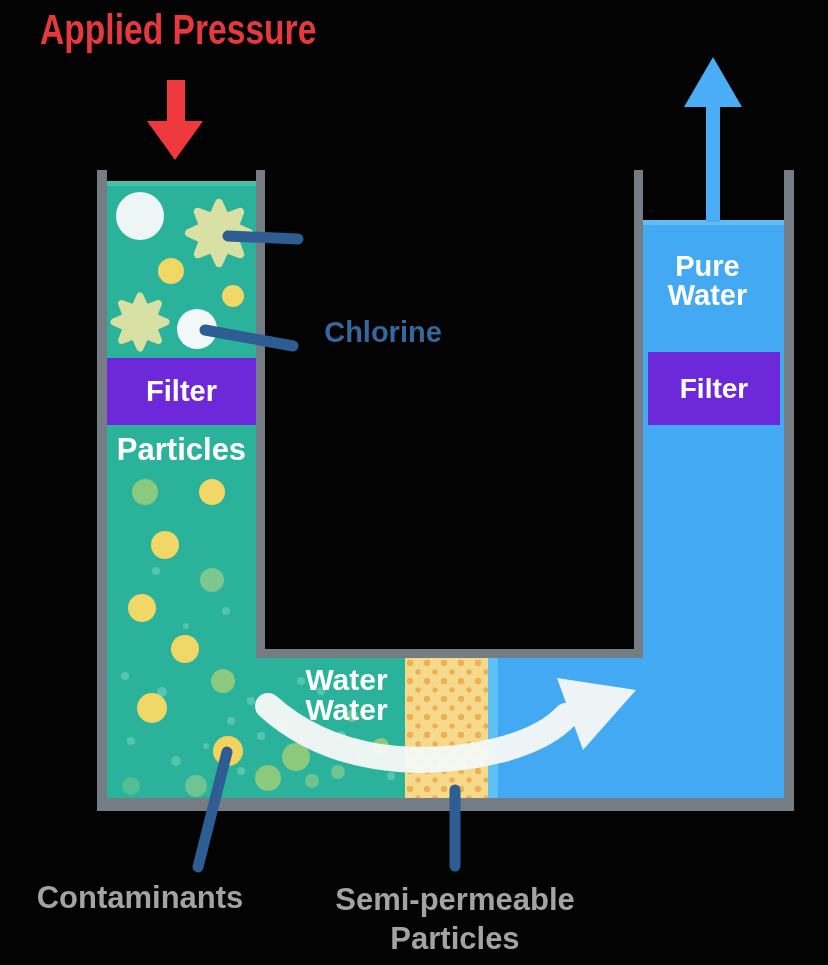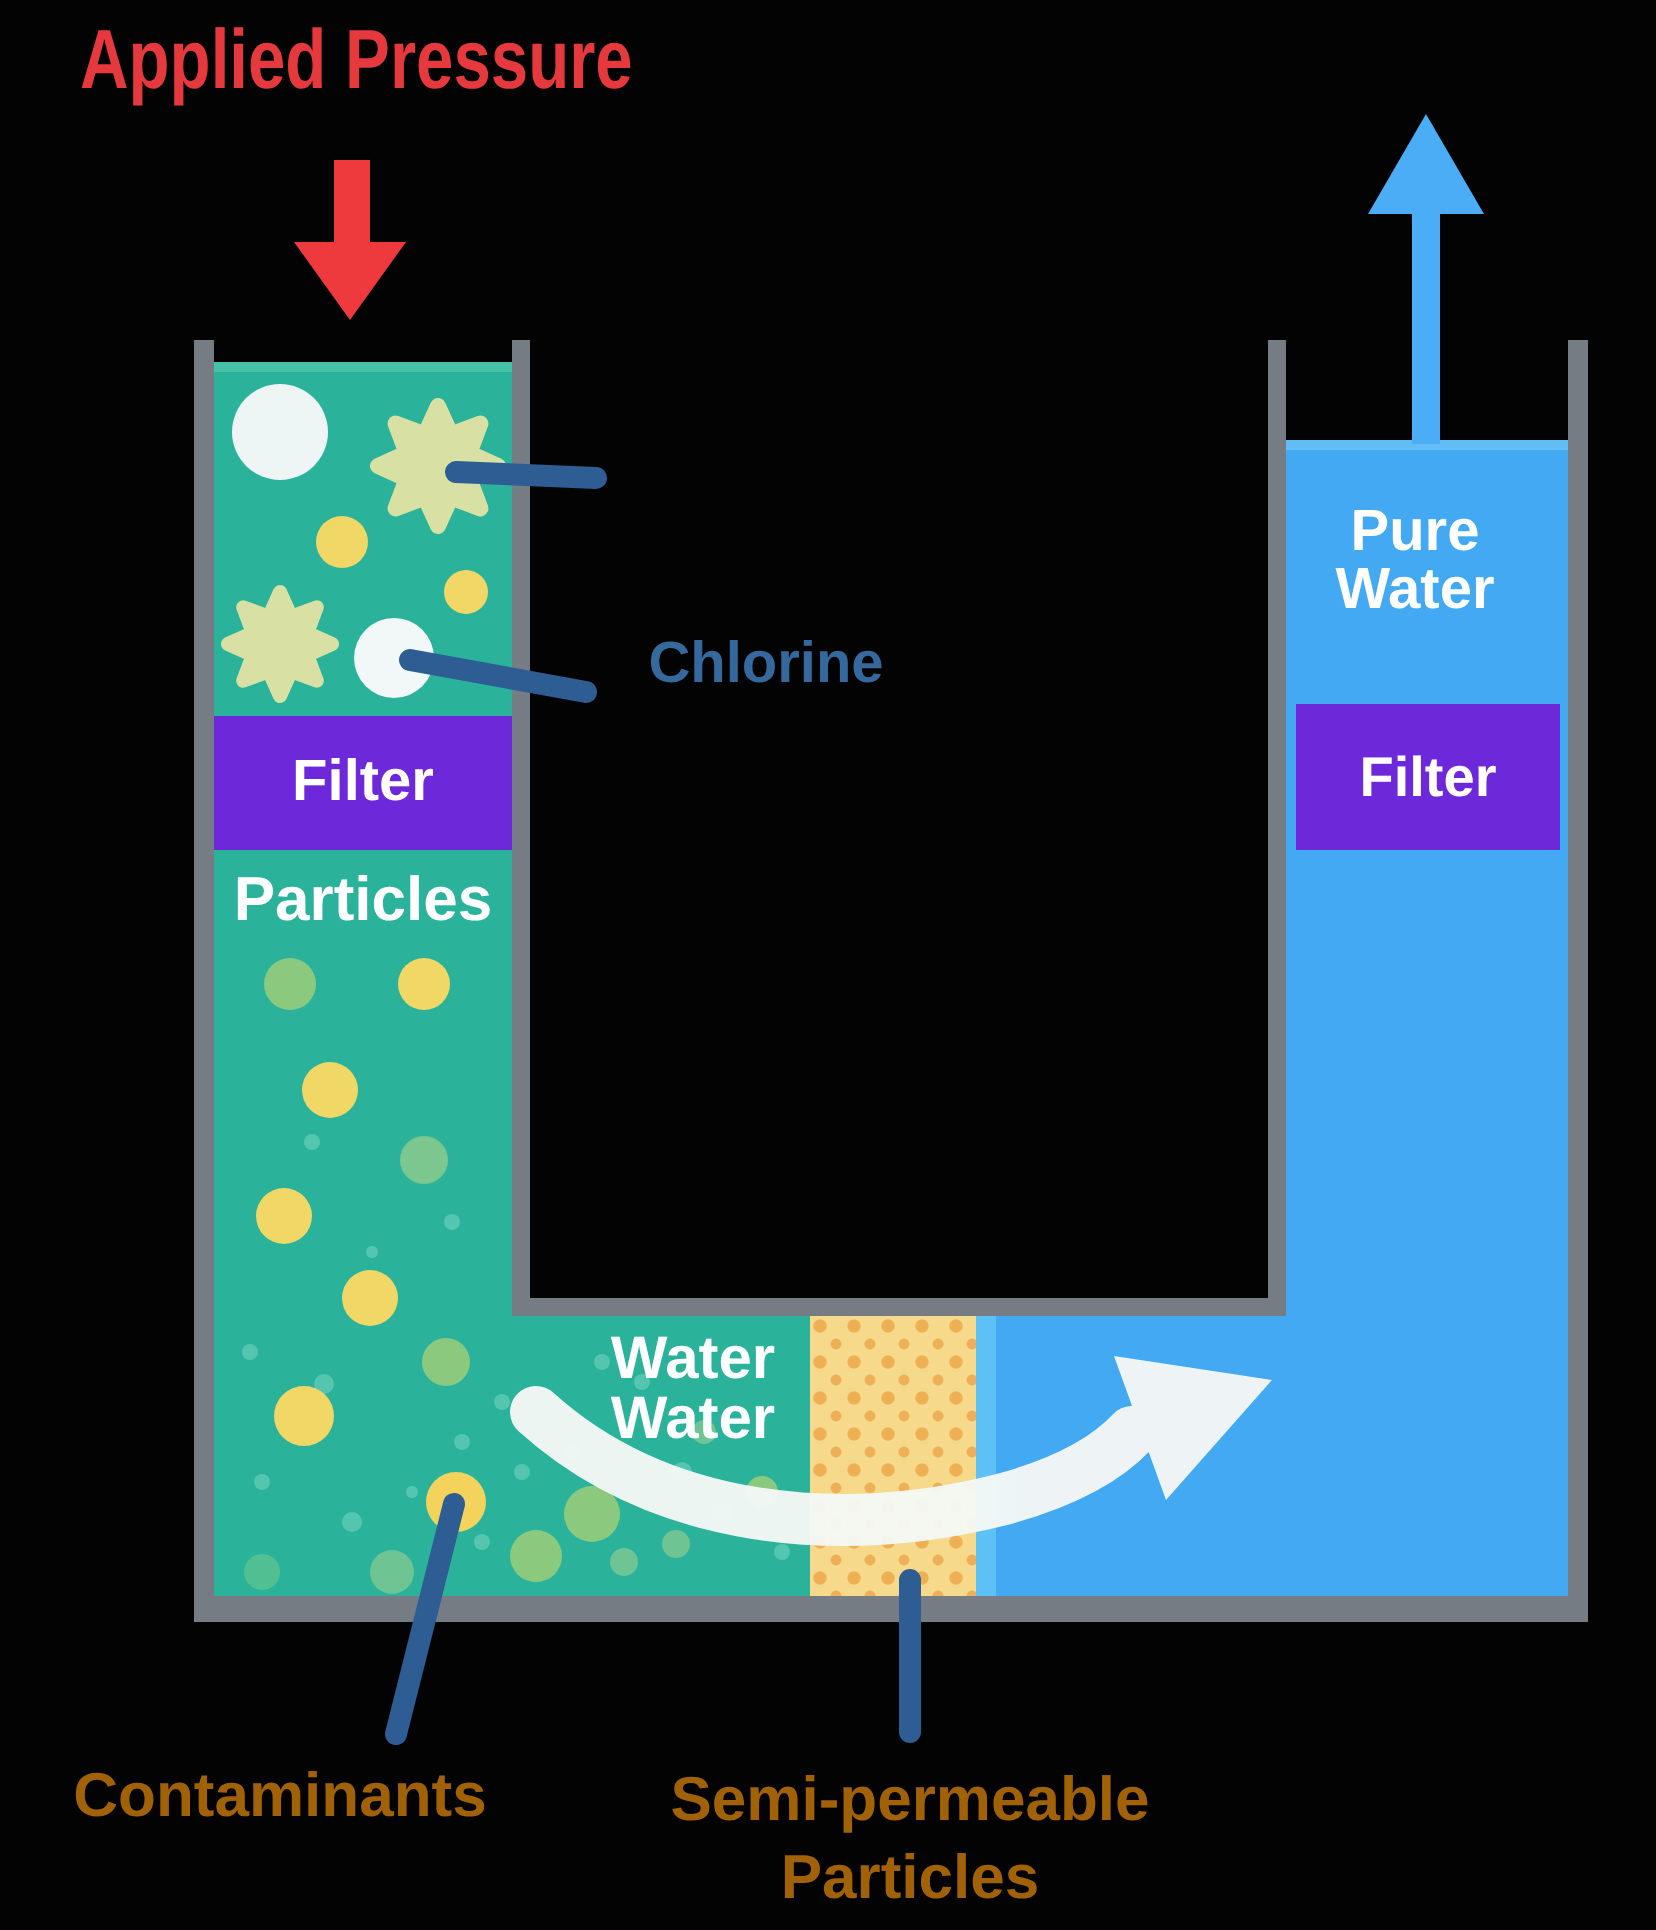--- a/index.html
+++ b/index.html
@@ -27,21 +27,21 @@
   
   svg.overlay{position:absolute;left:0;top:0;width:828px;height:965px;pointer-events:none;}
   
   .t{position:absolute;font-weight:700;text-align:center;}
   .title-red{
     position:absolute;left:40px;top:6px;color:#e5393d;font-size:42px;font-weight:800;
     transform:scaleX(.8);transform-origin:left top;white-space:nowrap;letter-spacing:0px;
   }
   .white-lbl{color:#fff;}
   .callout{color:#35689c;}
-  .callout-dk{color:#a16207;}
+  .callout-dk{color:#a3a3a3;}
   .lh{display:block;}
 </style>
 </head>
 <body>
 
 <div class="stage">
 
   <div class="abs teal" style="left:107px;top:181px;width:149px;height:177px;"></div>
   <div class="abs teal-top-strip" style="left:107px;top:181px;width:149px;height:5px;"></div>
   <div class="abs filter-band" style="left:107px;top:358px;width:149px;height:67px;">

